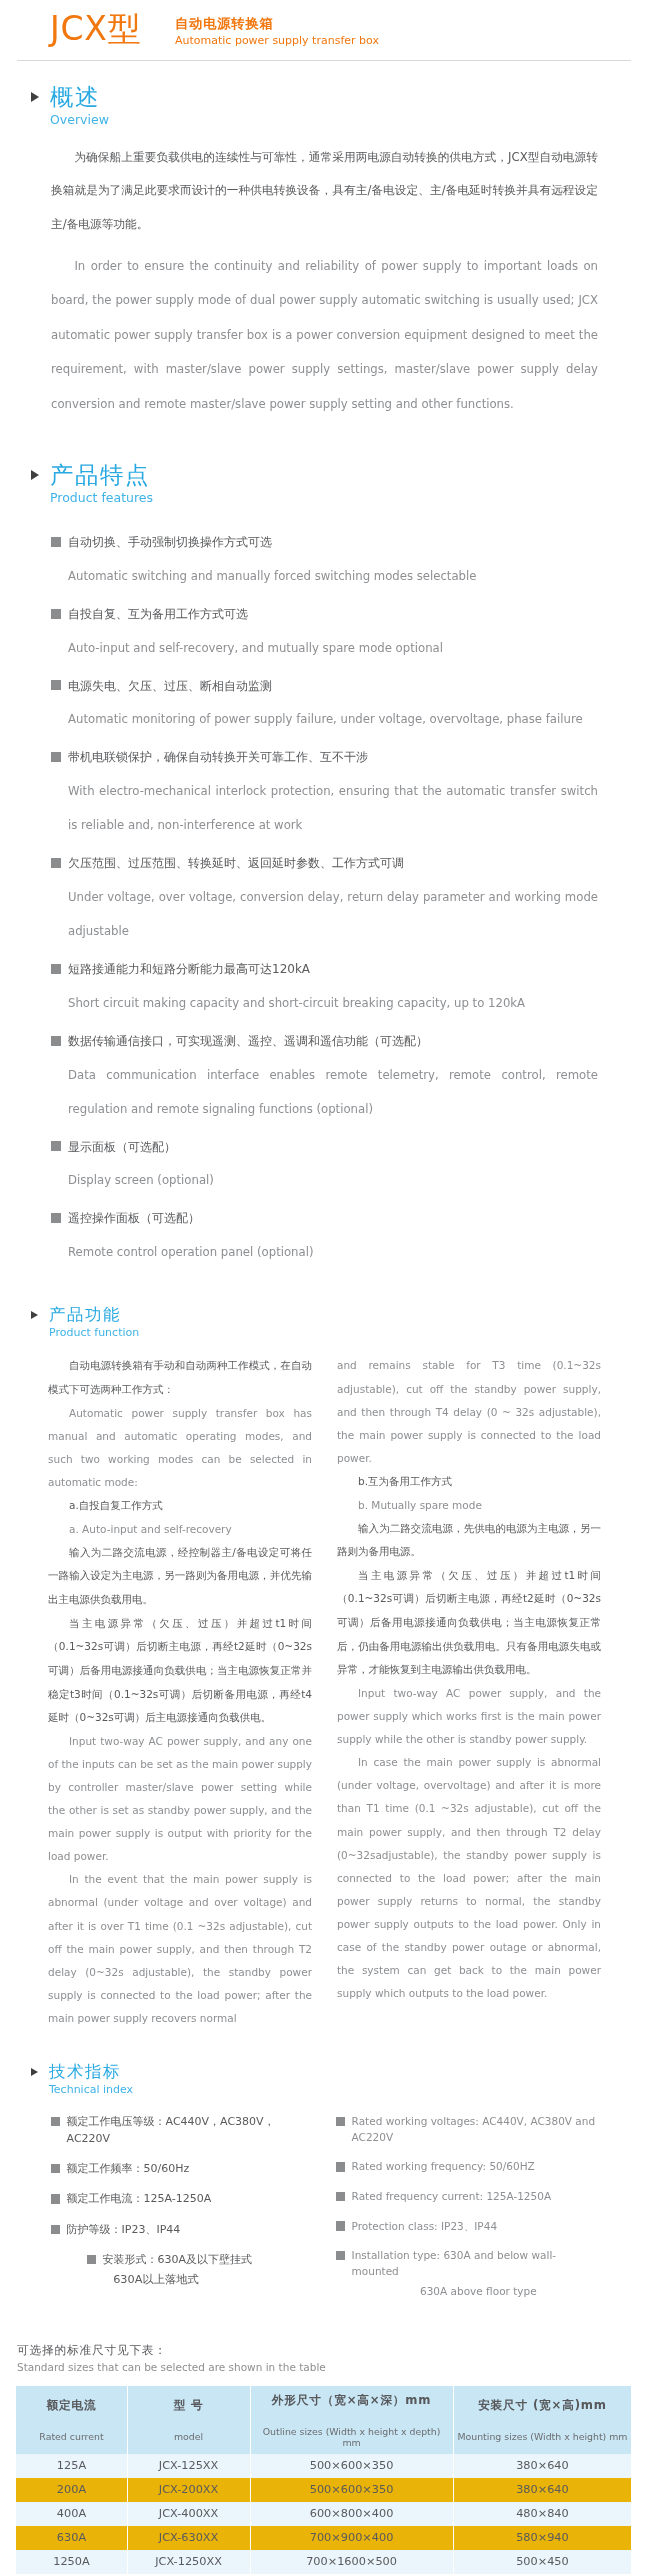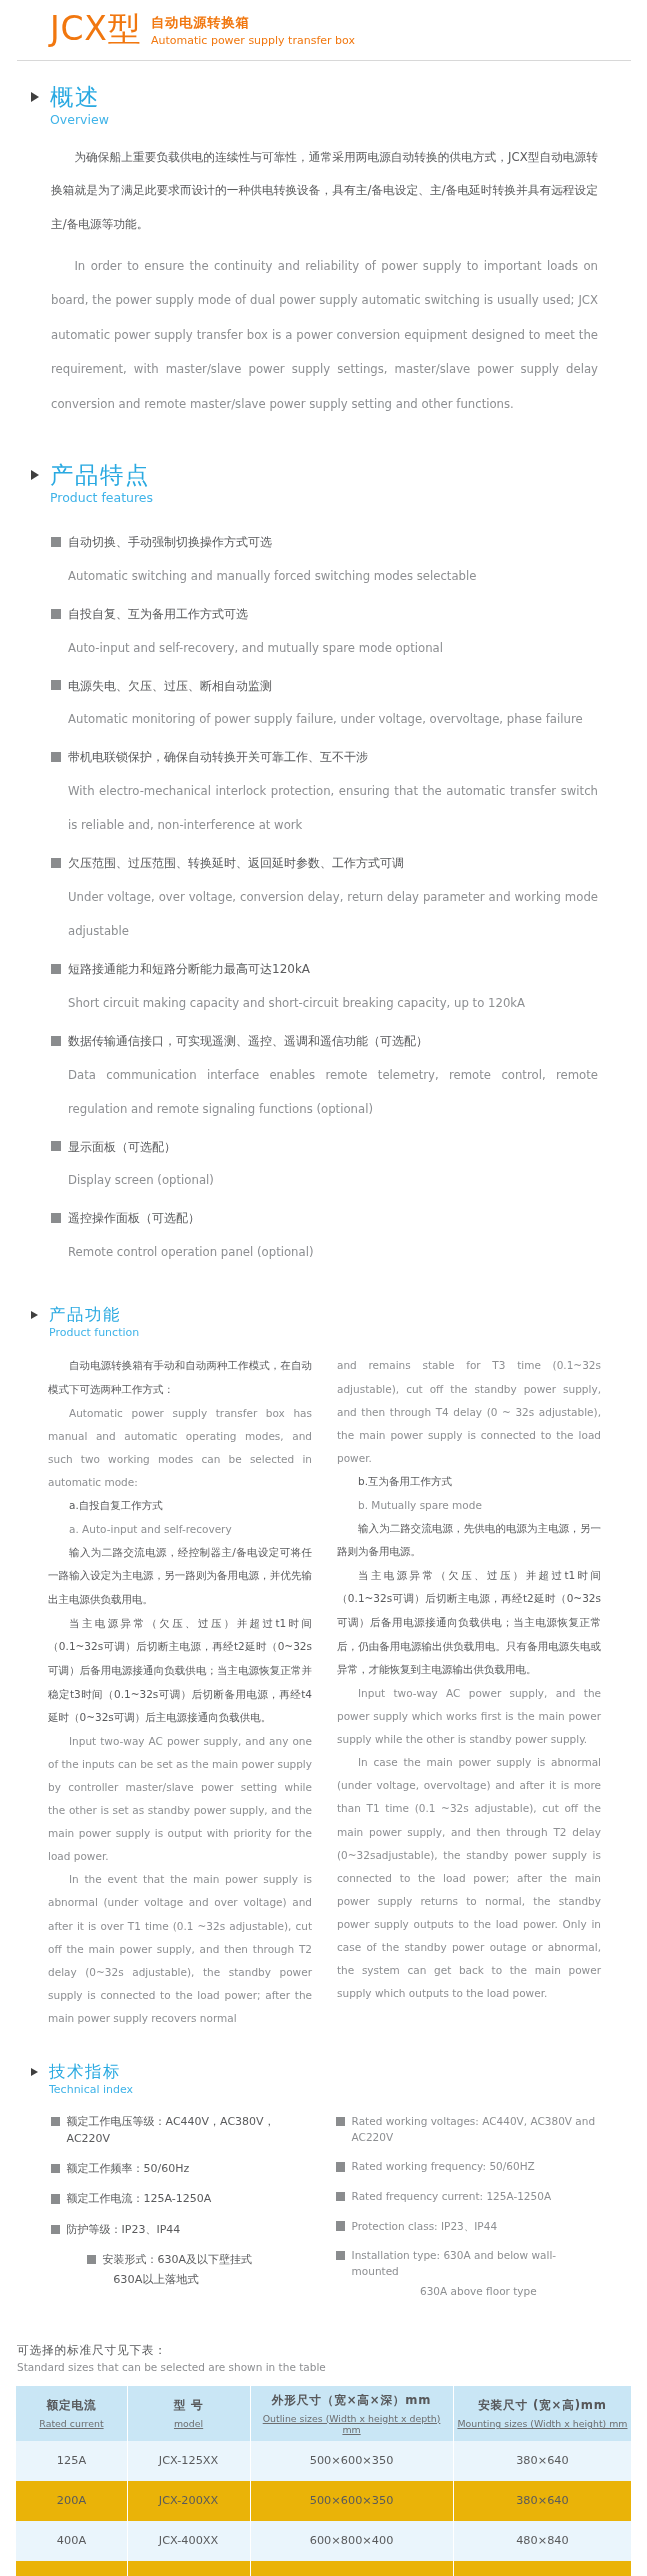--- a/index.html
+++ b/index.html
@@ -1,20 +1,20 @@
 <!DOCTYPE html>
 <html style="font-size:12.5px"><head>
 <meta charset="utf-8">
 <style>
   html,body{margin:0;padding:0;background:#fff;}
   body{width:648px;font-family:"DejaVu Sans","Liberation Sans",sans-serif;color:#58595b;}
   .page{padding:0 0 36px 0;}
 
   
-  .hdr{padding:11px 30px 0 50px;display:flex;align-items:center;}
+  .hdr{padding:11px 30px 0 50px;display:flex;align-items:flex-end;gap:24px;}
   .hdr-model{font-size:33px;color:#f1770f;letter-spacing:0.8px;line-height:1.1;}
   .hdr-titles{margin-left:9.4px;padding-top:2.3px;}
   .hdr-cn{font-size:13.3px;color:#f1770f;font-weight:bold;letter-spacing:0.8px;}
   .hdr-en{font-size:11px;color:#f1770f;margin-top:1.6px;}
   .hdr-rule{border-bottom:1.6px solid #d8d8d8;margin:12.5px 17px 0 17px;}
 
   
   .sec{padding:0 30px 0 31px;}
   .sec-head{display:flex;align-items:flex-start;}
   .tri{width:0;height:0;border-left:8.6px solid #3f3f3f;border-top:5.5px solid transparent;border-bottom:5.5px solid transparent;margin-top:7.8px;flex:none;}
@@ -55,22 +55,22 @@
 
   
   .sz-note{margin:44px 17px 0 17px;}
   .sz-cn{font-size:11.7px;color:#595a5c;letter-spacing:0.8px;}
   .sz-en{font-size:10.5px;color:#8d8f92;margin-top:3.1px;}
   table.sz{border-collapse:collapse;width:615px;margin:12.5px 0 0 16.4px;}
   table.sz th,table.sz td{border-left:1.6px solid #fff;padding:0;text-align:center;}
   table.sz th:first-child,table.sz td:first-child{border-left:none;}
   table.sz thead th{background:#c9e6f5;padding:7px 3.1px 6.2px 3.1px;}
   .th-cn{font-size:11.7px;color:#57585a;letter-spacing:0.8px;}
-  .th-en{font-size:9.4px;color:#6d6e70;font-weight:normal;margin-top:5px;text-decoration:underline;}
-  table.sz td{font-size:11.3px;color:#595a5c;height:40px;margin-top:13px;}
+  .th-en{font-size:9.4px;color:#6d6e70;font-weight:normal;margin-top:18px;}
+  table.sz td{font-size:11.3px;color:#595a5c;height:24px;margin-top:13px;}
   table.sz tr.r-light td{background:#eaf5fc;}
   table.sz tr.r-dark td{background:#eab308;}
   table.sz col.c1{width:18%;}table.sz col.c2{width:20%;}table.sz col.c3{width:33%;}table.sz col.c4{width:29%;}
 </style>
 </head>
 <body>
 
 <div class="page">
 
   <div class="hdr">

